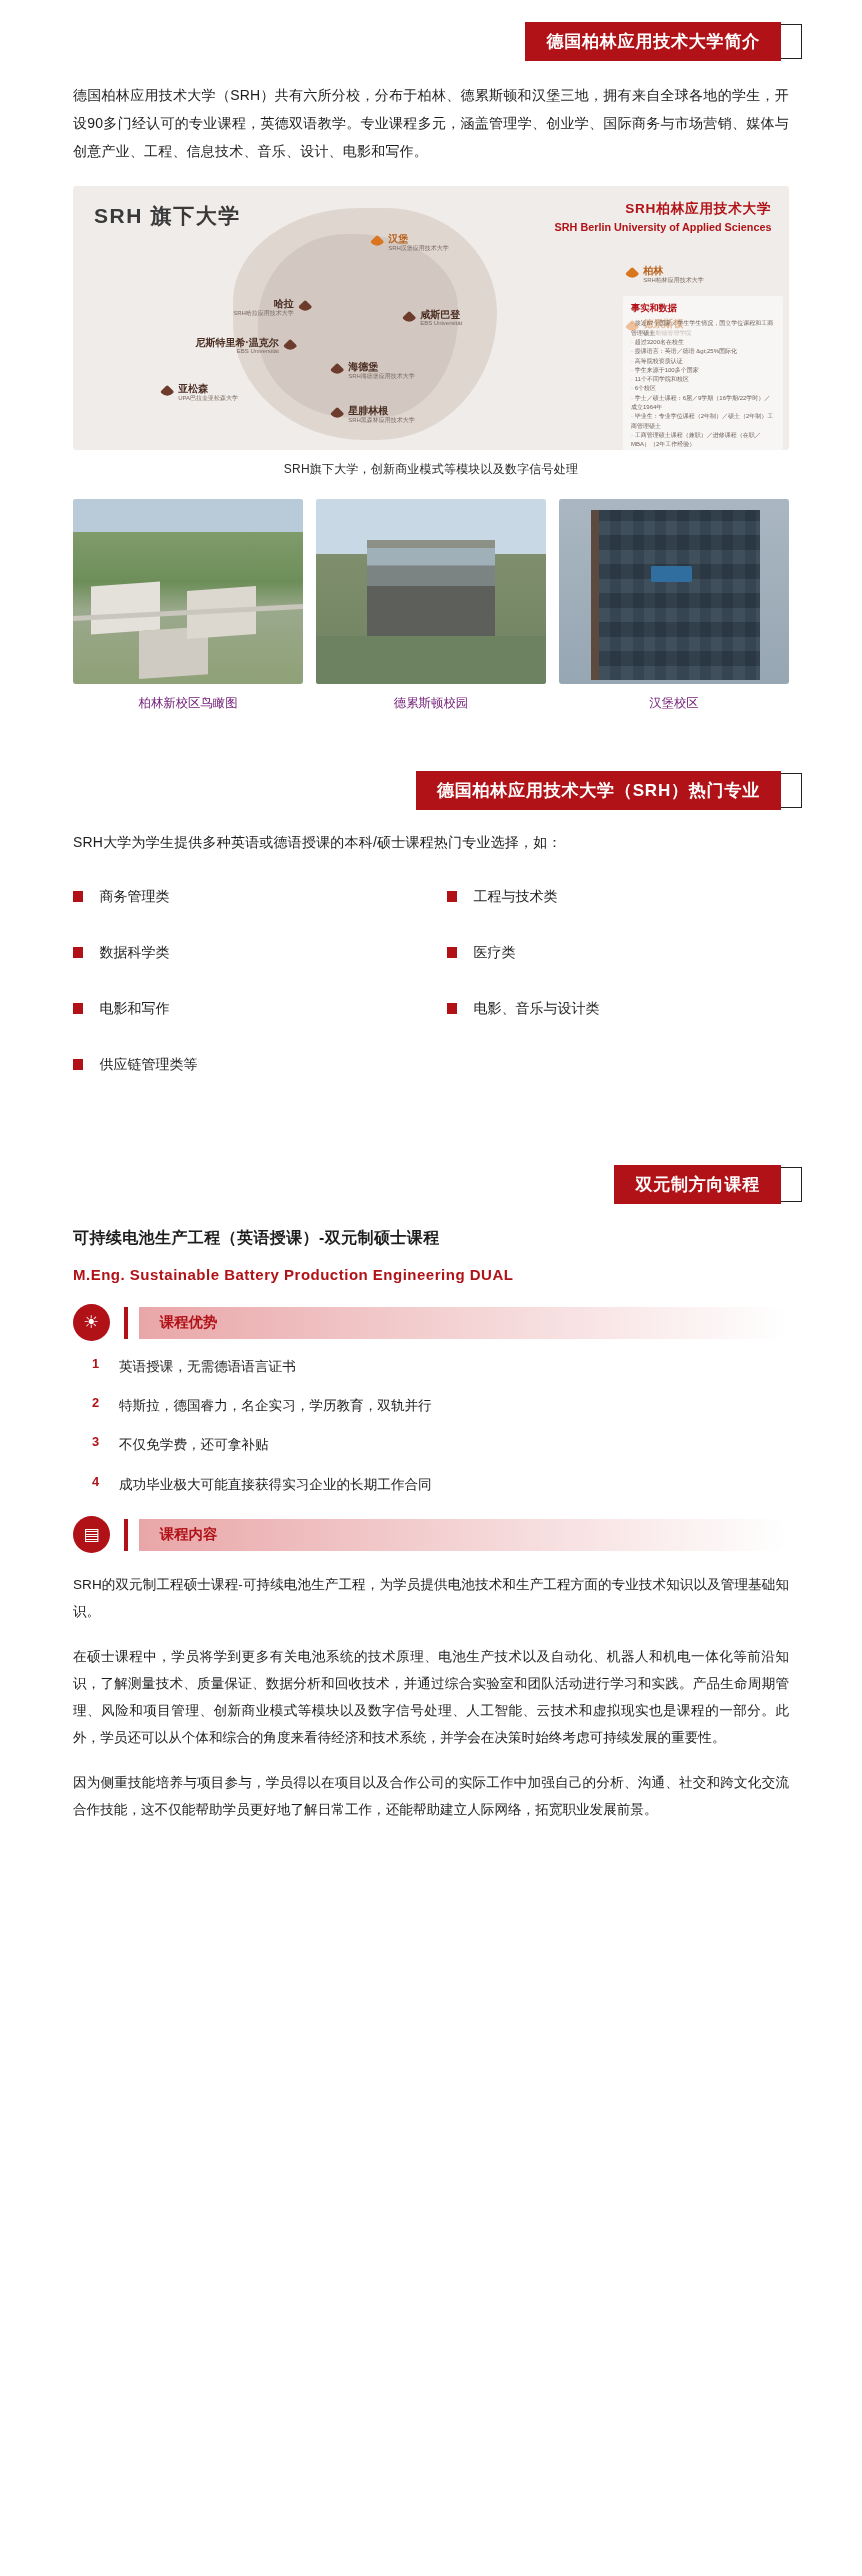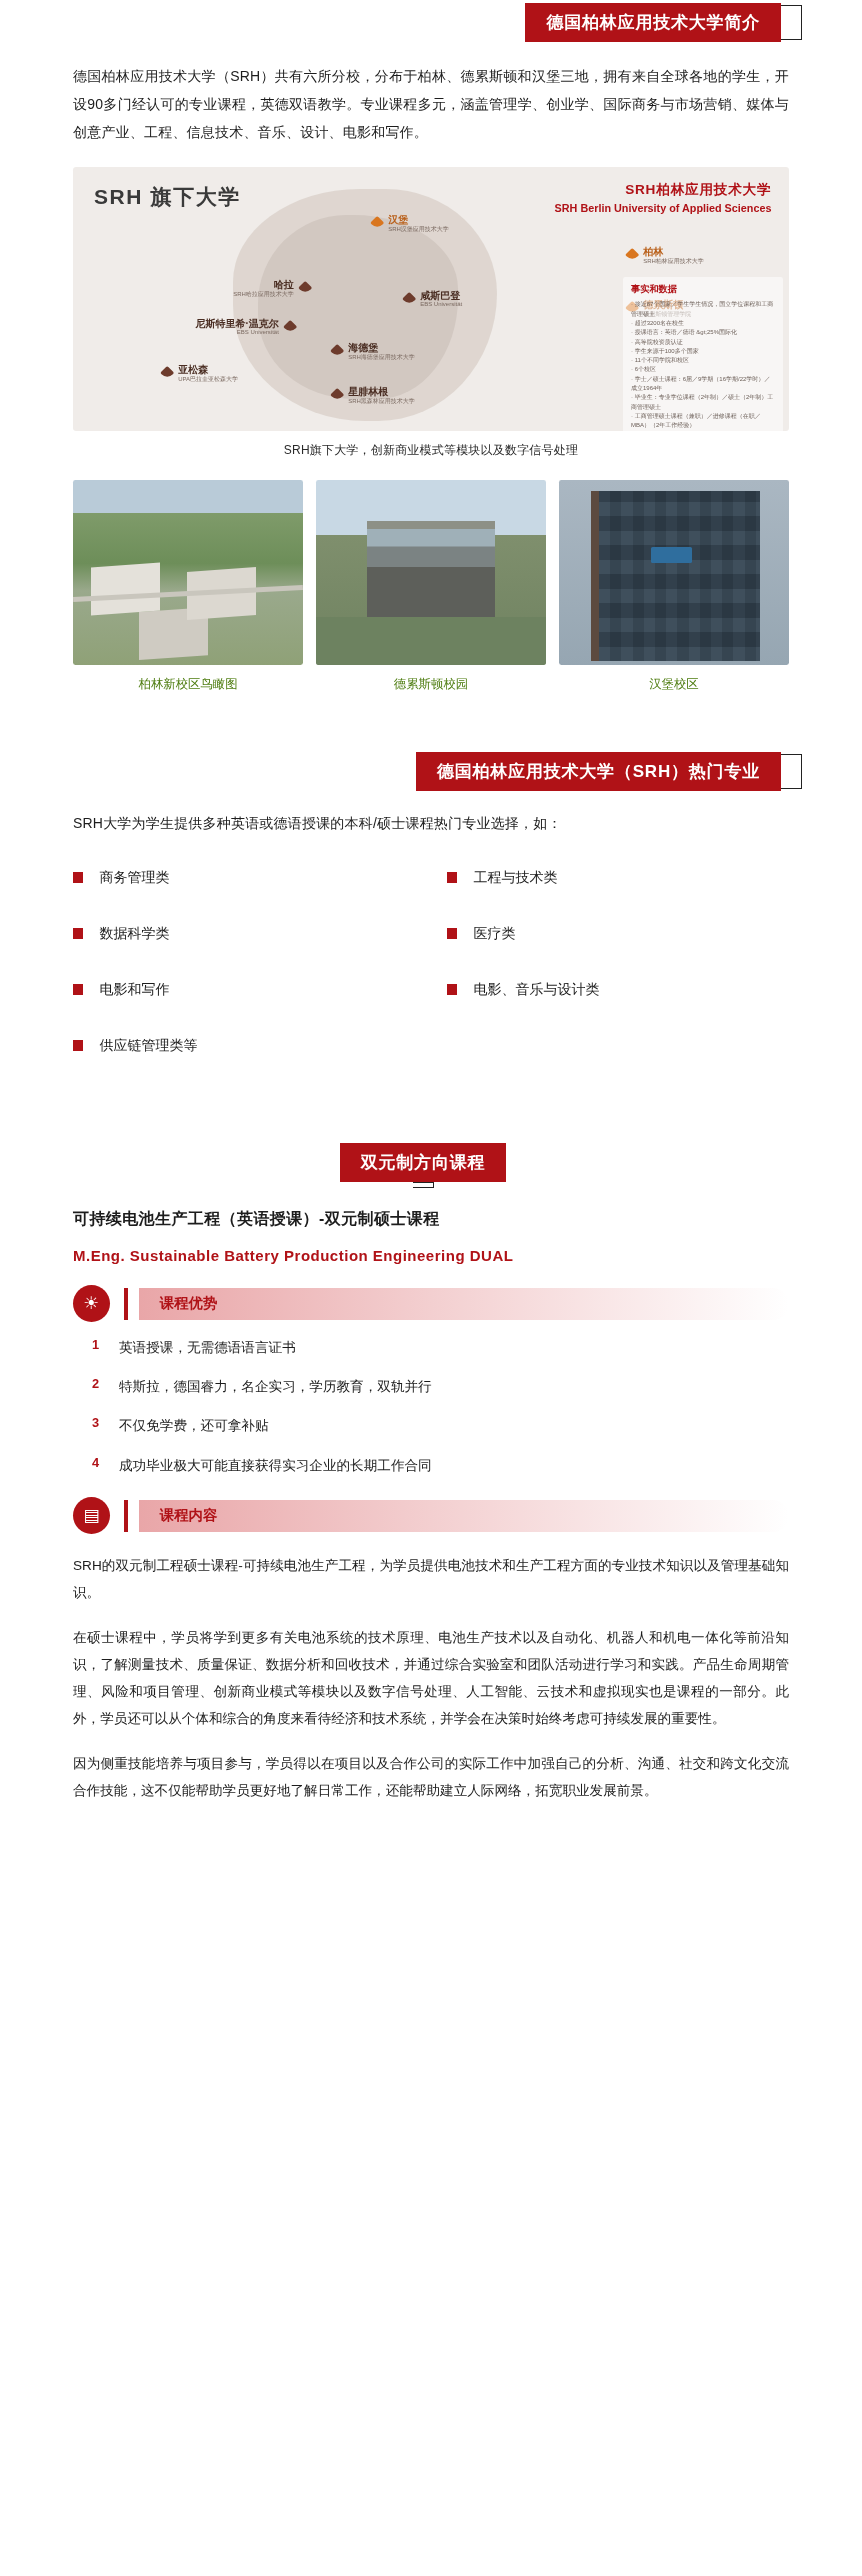--- a/index.html
+++ b/index.html
@@ -7,20 +7,21 @@
     margin: 0; padding: 0;
     background: #ffffff;
     font-family: "Liberation Sans", "DejaVu Sans", sans-serif;
   }
   .page {
     width: 774px;
     min-height: 2576px;
     margin: 0 auto;
     background: #ffffff;
     position: relative;
+    padding-top: 19px;
   }
 
   
   .section-bar-wrap {
     position: relative;
     height: 45px;
     margin: 0 0 8px 0;
     display: flex;
     justify-content: flex-end;
     align-items: center;
@@ -165,21 +166,21 @@
   .photo-col { flex: 1; }
   .photo {
     height: 185px;
     border-radius: 2.4px;
     position: relative;
     overflow: hidden;
   }
   .photo-cap {
     text-align: center;
     font-size: 12.4px;
-    color: #4d7c0f;
+    color: #701a75;
     margin-top: 11.2px;
   }
   
   .ph1 { background: linear-gradient(#b9cbd8 0%, #b9cbd8 18%, #7f9b6a 18%, #6d8e59 45%, #9aa98c 60%, #8fa177 100%); }
   .ph1:before {
     content:""; position:absolute; left:8%; top:46%; width:30%; height:26%;
     background:#e4e1da; transform: skewY(-4deg); box-shadow: 96px 11.2px 0 #dcd8d0, 48px 48px 0 #cfcbc2;
   }
   .ph1:after {
     content:""; position:absolute; left:0; top:60%; width:100%; height:4.8px;
@@ -436,21 +437,21 @@
       <span class="sq"></span>
       <span>电影、音乐与设计类</span>
     </div>
     <div class="bullet">
       <span class="sq"></span>
       <span>供应链管理类等</span>
     </div>
     <div class="bullet"></div>
   </div>
 
-  <div class="section-bar-wrap" style="margin-top:69px;flex-direction:column;">
+  <div class="section-bar-wrap" style="margin-top:69px;">
     <div class="section-bar">双元制方向课程</div>
     <div class="bar-tail"></div>
   </div>
 
   <div class="dual-block">
     <div class="dual-title" style="margin-top:21px;">可持续电池生产工程（英语授课）-双元制硕士课程</div>
     <div class="dual-sub">M.Eng. Sustainable Battery Production Engineering DUAL</div>
 
     <div class="ribbon">
       <div class="badge">☀</div>

